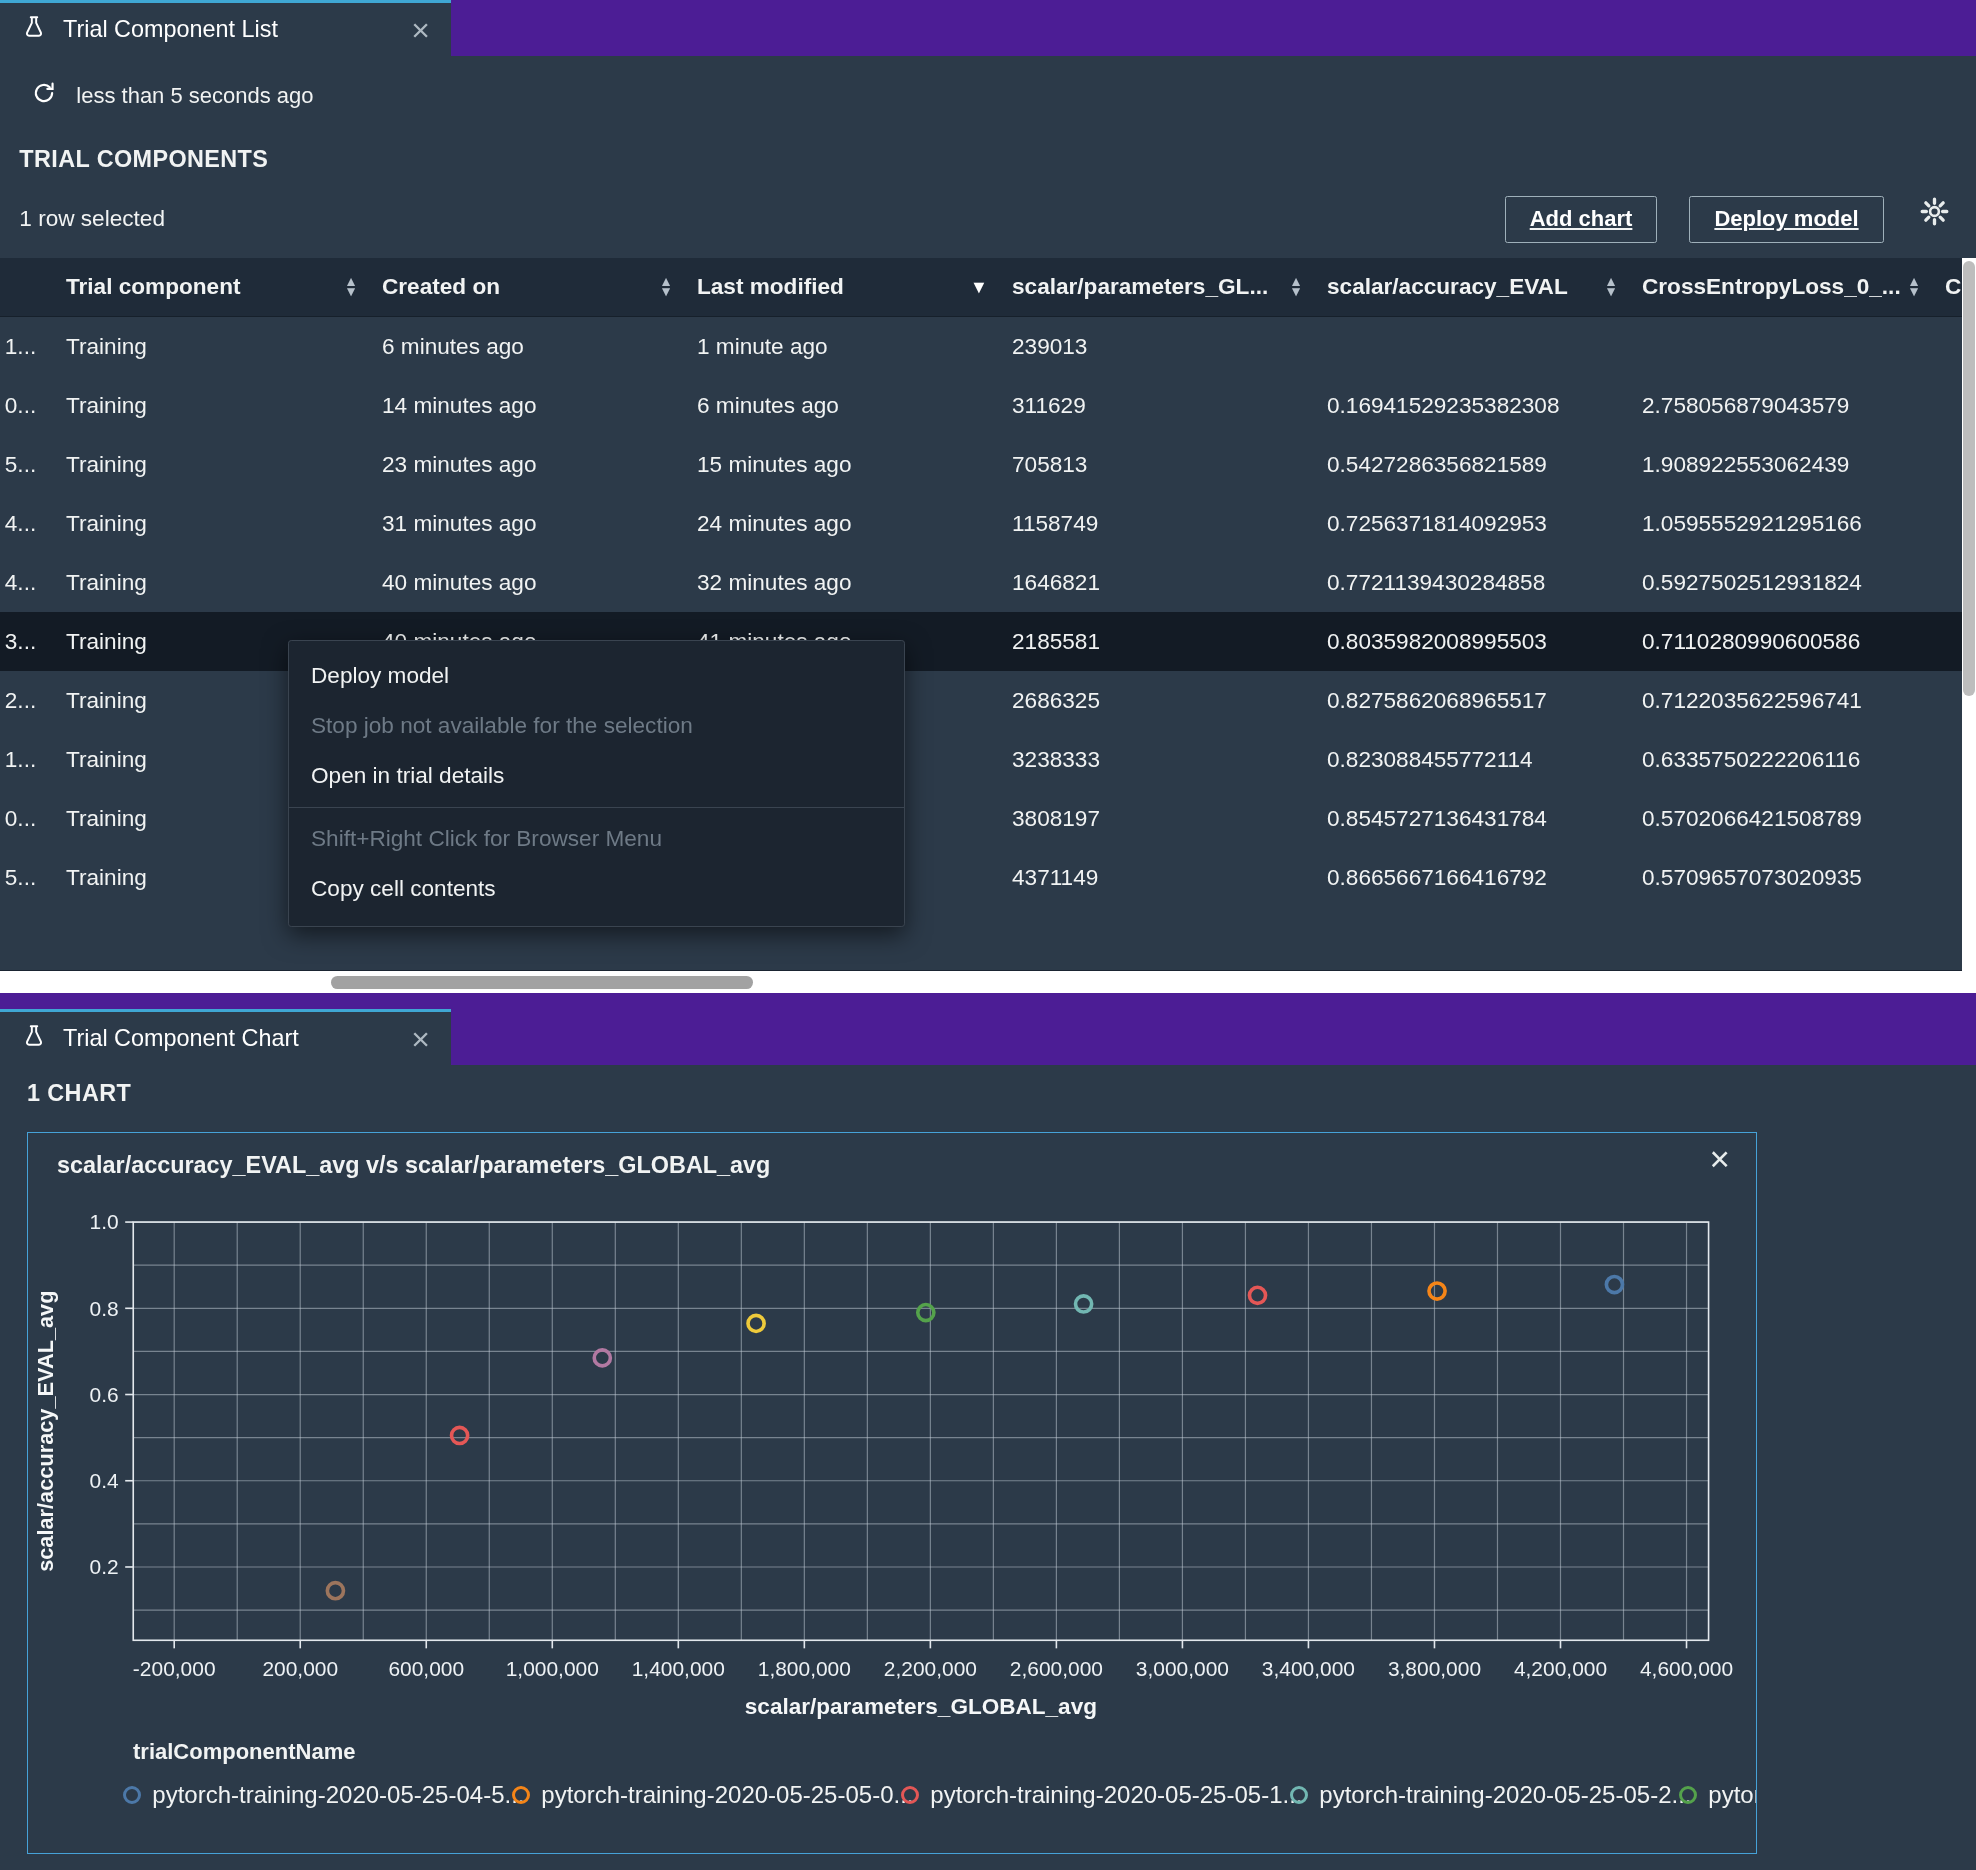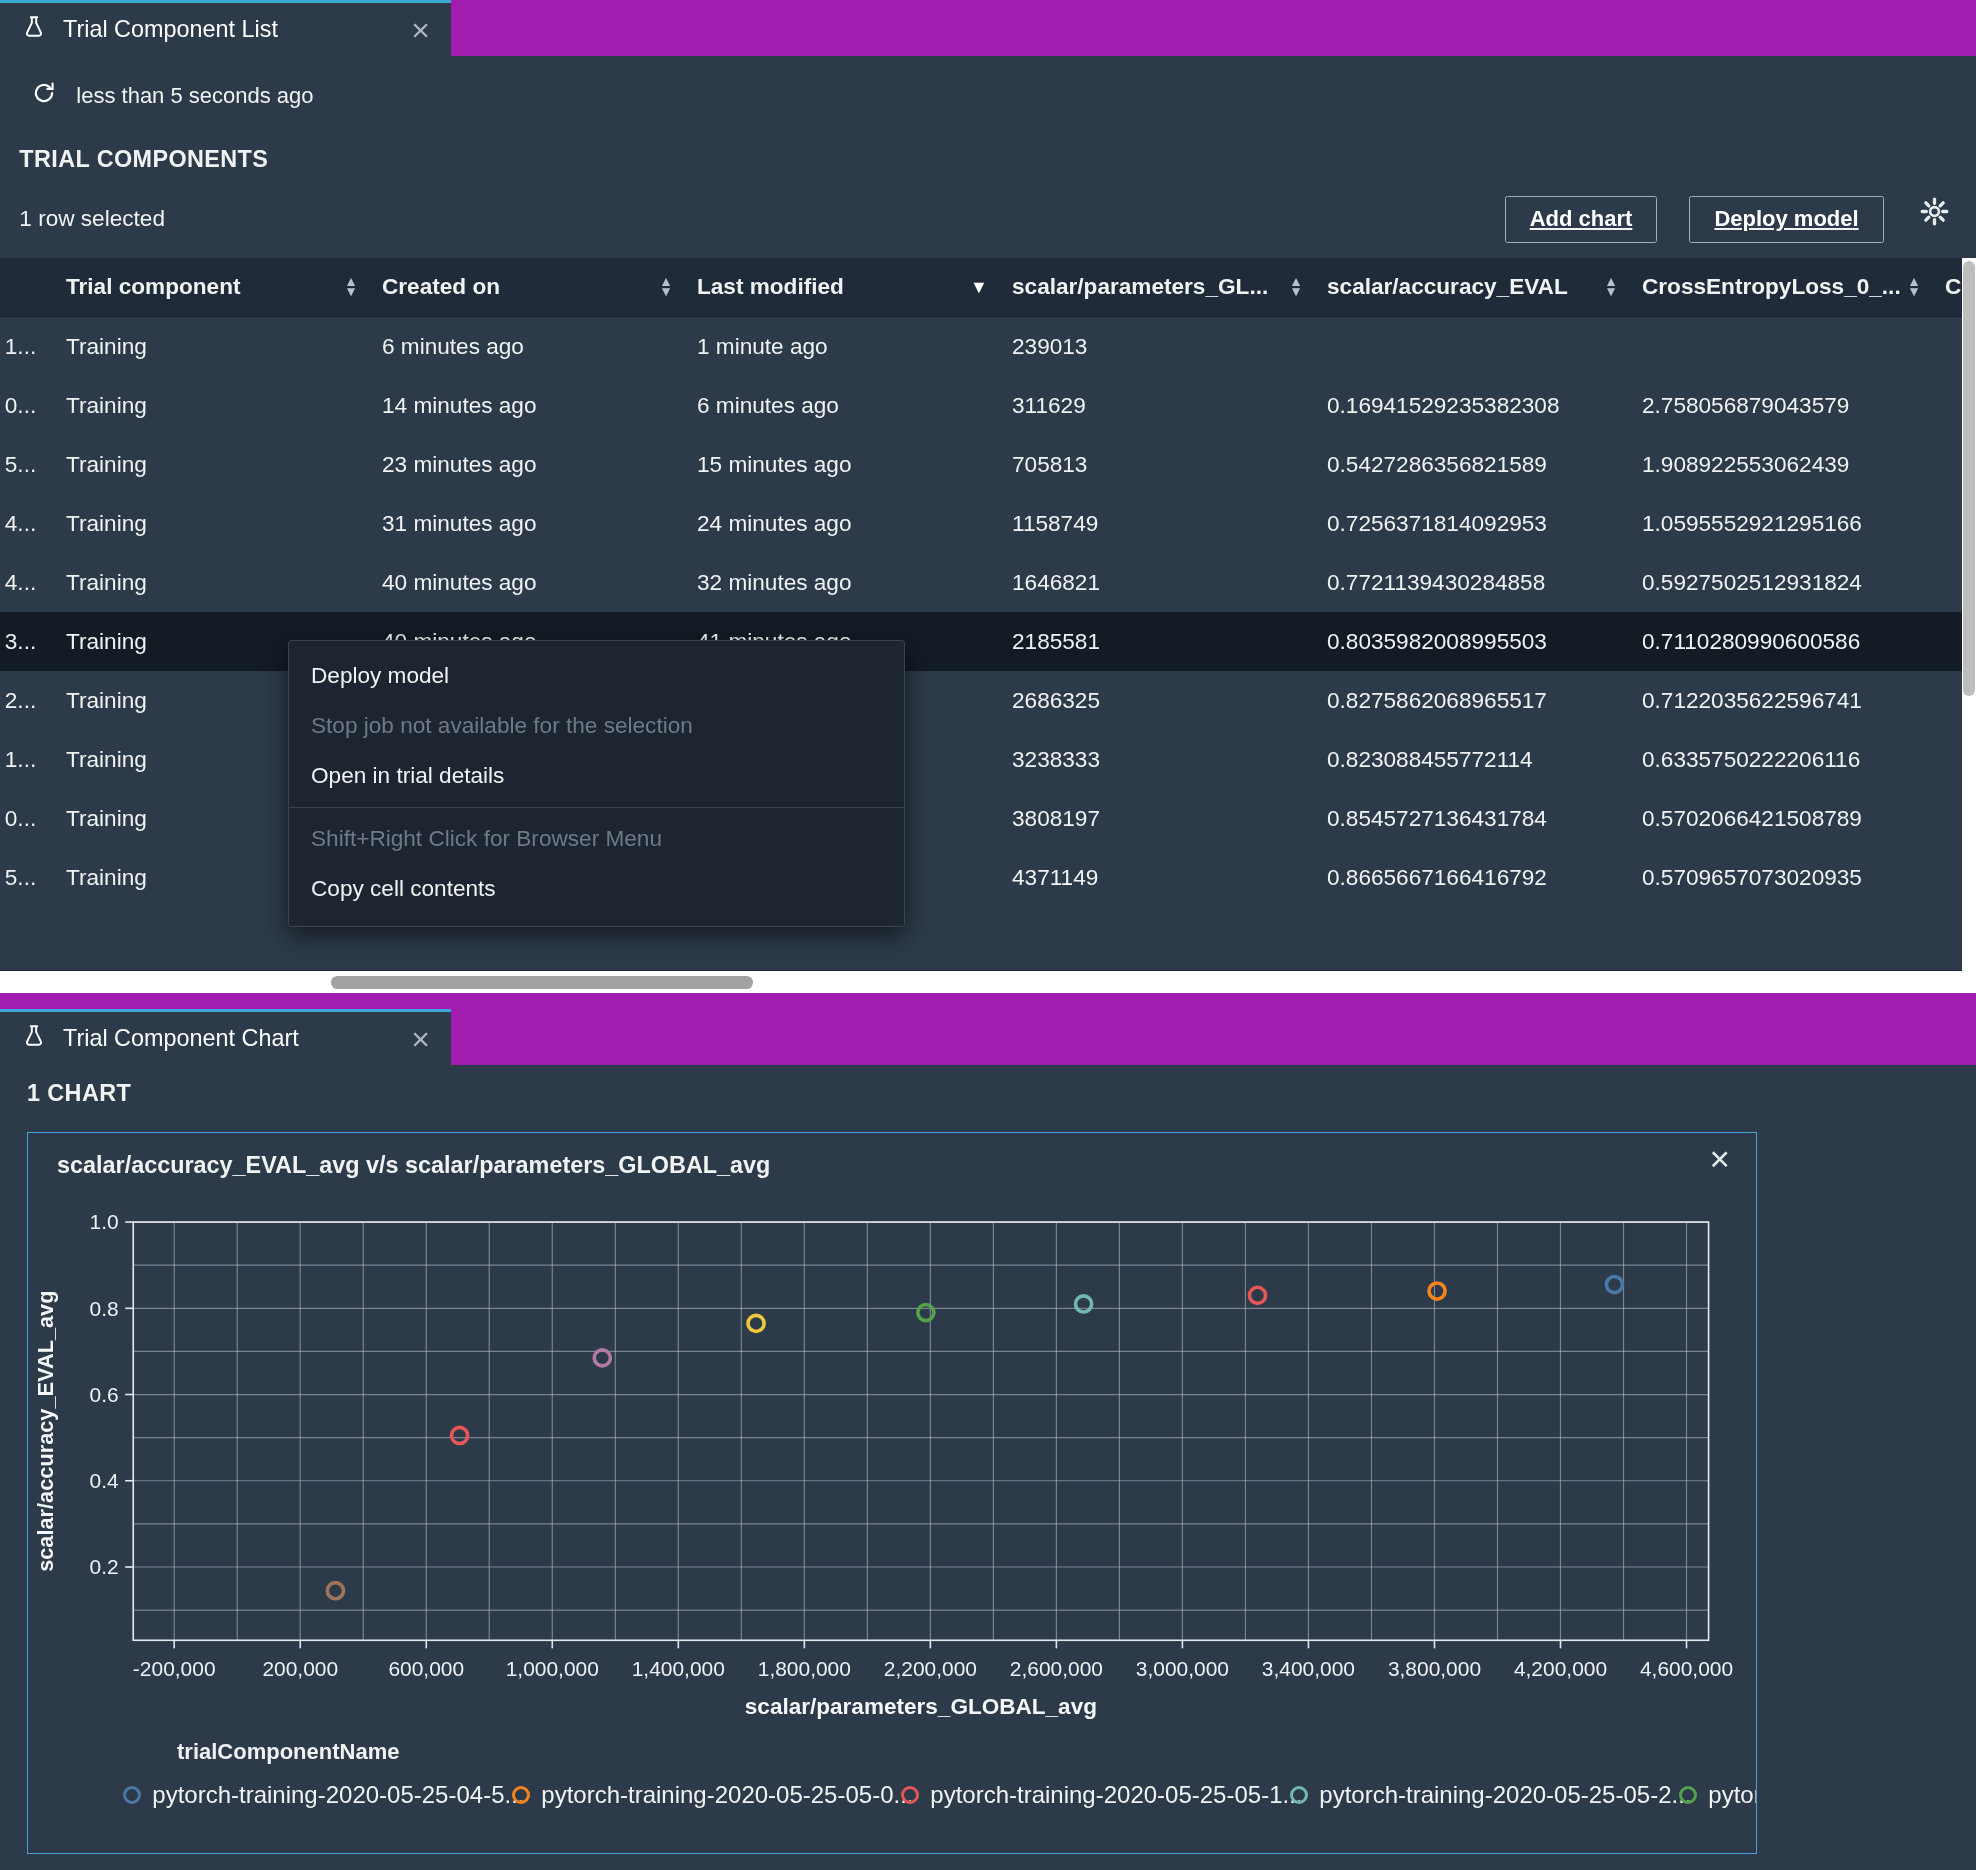--- a/index.html
+++ b/index.html
@@ -1,21 +1,21 @@
 <!DOCTYPE html>
 <html style="font-size:13px"><head>
 <meta charset="utf-8">
 <style>
   * { margin:0; padding:0; box-sizing:border-box; }
   html,body { background:#1a2431; }
   body { width:1977px; height:1870px; font-family:"Liberation Sans", sans-serif; color:#f1f3f3; overflow:hidden; }
   .page { position:relative; width:1977px; height:1870px; background:#1a2431; }
 
   
-  .tabbar { position:absolute; left:0; right:0; background:#a21caf; }
+  .tabbar { position:absolute; left:0; right:0; background:#4c1d95; }
   .tabbar.top { top:0; height:56px; }
   .tabbar.bottom { top:993px; height:72px; display:flex; align-items:flex-end; }
   .tab { width:451px; height:56px; background:#2c3a49; border-top:3.2px solid #3fa7d4;
          display:flex; align-items:center; gap:16px; padding:0 21px; font-size:23.4px; color:#ffffff; cursor:default; }
   .tab-close { margin-left:auto; font-size:32px; color:#aeb9c2; line-height:1; }
 
   
   .top-body { position:absolute; top:56px; left:0; right:0; height:914px; background:#2c3a49;padding-left:43px; }
   .refresh-row { position:absolute; top:24px; left:31px; display:flex; align-items:center; gap:19.3px; font-size:22px; color:#f1f3f3; }
   .section-title { position:absolute; top:90px; left:19.3px; font-size:23.4px; font-weight:700; letter-spacing:0.4px; }
@@ -55,21 +55,21 @@
 
   
   .bottom-body { position:absolute; top:1065px; left:0; right:0; height:805px; background:#2c3a49; }
   .chart-section-title { position:absolute; top:14.5px; left:27px; font-size:23.4px; font-weight:700; letter-spacing:0.4px; }
   .chart-card { position:absolute; left:27px; top:67px; width:1730px; height:722px;
                 border:1.6px solid #46a2d8; background:#2c3a49; overflow:hidden; }
   .chart-title { position:absolute; left:29px; top:19.3px; font-size:23.4px; font-weight:700; }
   .chart-close { position:absolute; right:26px; top:8px; font-size:35px; color:#e8ecec; line-height:1; }
   .plot-wrap { position:absolute; left:0; top:52px; width:1727px; height:556px; }
   svg text { font-family:"Liberation Sans", sans-serif; }
-  .legend-title { position:absolute; left:105px; top:606px; font-size:22px; font-weight:700;margin-left:44px; }
+  .legend-title { position:absolute; left:105px; top:606px; font-size:22px; font-weight:700; }
   .legend-row { position:absolute; left:95px; top:642px; right:0; height:40px; display:flex; overflow:hidden; align-items:center; }
   .legend-item { flex:none; width:389px; display:flex; align-items:center; gap:11.3px; font-size:24px; white-space:nowrap; }
   .legend-ring { width:18px; height:18px; border-radius:50%; border:3.2px solid #888; flex:none; background:transparent; }
 </style>
 </head>
 <body>
 
 <div class="page">
 
   <div class="tabbar top">

